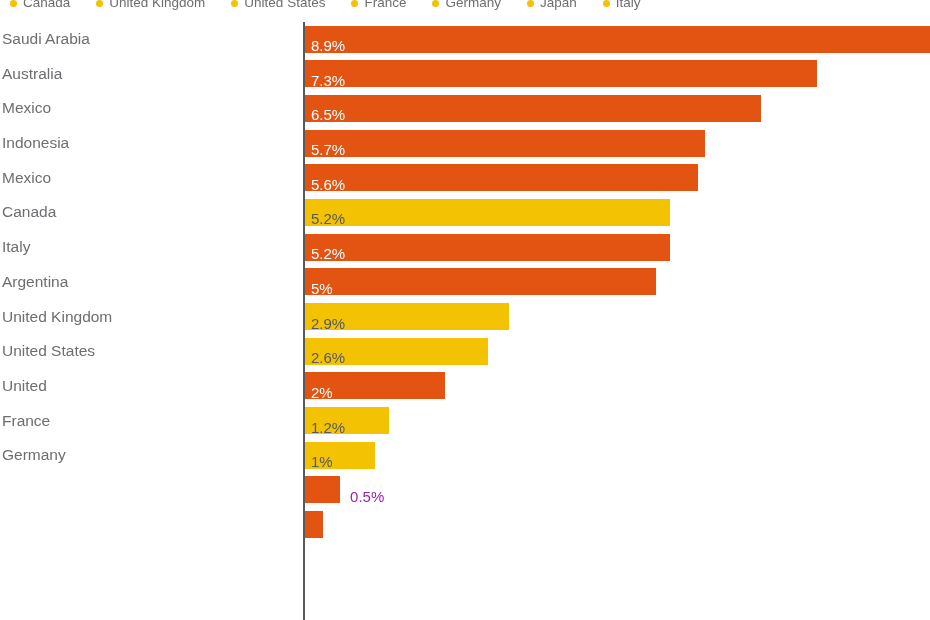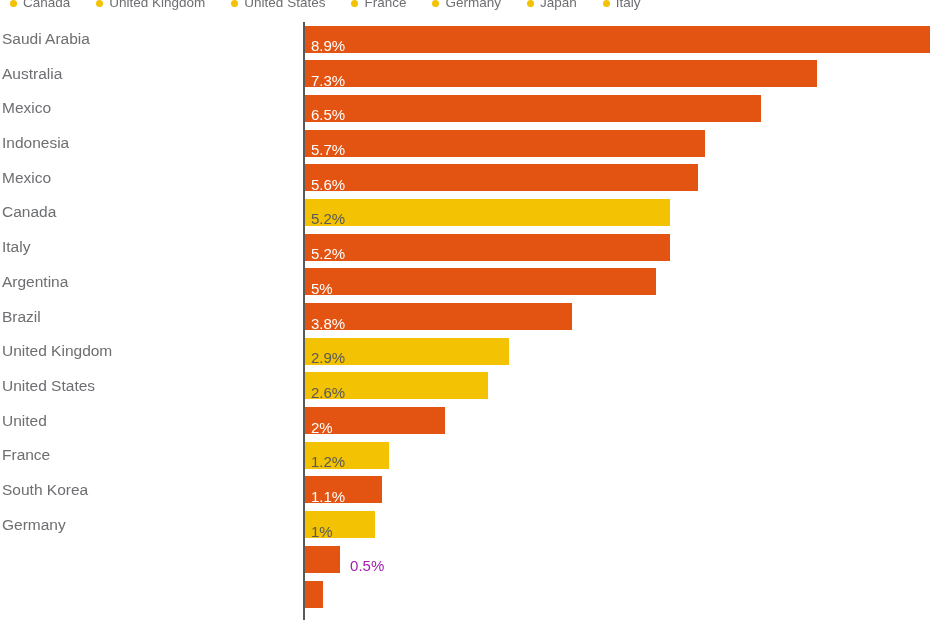--- a/index.html
+++ b/index.html
@@ -198,50 +198,40 @@
           <div class="cat-label">Italy</div>
           <div class="bar" style="width: 365.04px; background: rgb(227, 84, 18);"></div>
           <div class="bar-value inside">5.2%</div>
         </div>
         <div class="row">
           <div class="cat-label">Argentina</div>
           <div class="bar" style="width: 351px; background: rgb(227, 84, 18);"></div>
           <div class="bar-value inside">5%</div>
         </div>
         <div class="row">
-          <div class="cat-label">Brazil</div>
-          <div class="bar" style="width: 266.76px; background: rgb(227, 84, 18);"></div>
-          <div class="bar-value inside">3.8%</div>
-        </div>
-        <div class="row">
           <div class="cat-label">United Kingdom</div>
           <div class="bar" style="width: 203.58px; background: rgb(242, 194, 3);"></div>
           <div class="bar-value inside dark">2.9%</div>
         </div>
         <div class="row">
           <div class="cat-label">United States</div>
           <div class="bar" style="width: 182.52px; background: rgb(242, 194, 3);"></div>
           <div class="bar-value inside dark">2.6%</div>
         </div>
         <div class="row">
           <div class="cat-label">United</div>
           <div class="bar" style="width: 140.4px; background: rgb(227, 84, 18);"></div>
           <div class="bar-value inside">2%</div>
         </div>
         <div class="row">
           <div class="cat-label">France</div>
           <div class="bar" style="width: 84.24px; background: rgb(242, 194, 3);"></div>
           <div class="bar-value inside dark">1.2%</div>
         </div>
         <div class="row">
-          <div class="cat-label">South Korea</div>
-          <div class="bar" style="width: 77.22px; background: rgb(227, 84, 18);"></div>
-          <div class="bar-value inside">1.1%</div>
-        </div>
-        <div class="row">
           <div class="cat-label">Germany</div>
           <div class="bar" style="width: 70.2px; background: rgb(242, 194, 3);"></div>
           <div class="bar-value inside dark">1%</div>
         </div>
         <div class="row">
           <div class="bar" style="width: 35.1px; background: rgb(227, 84, 18);"></div>
           <div class="bar-value outside" style="left: 350.1px;">0.5%</div>
         </div>
         <div class="row">
           <div class="bar" style="width: 17.55px; background: rgb(227, 84, 18);"></div>

